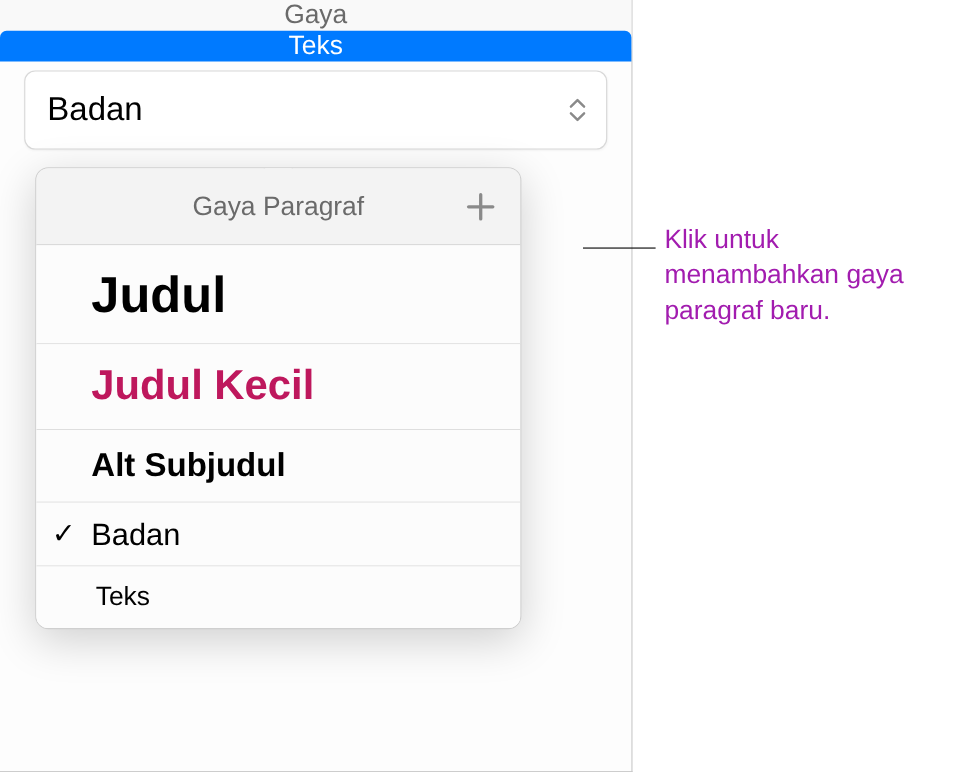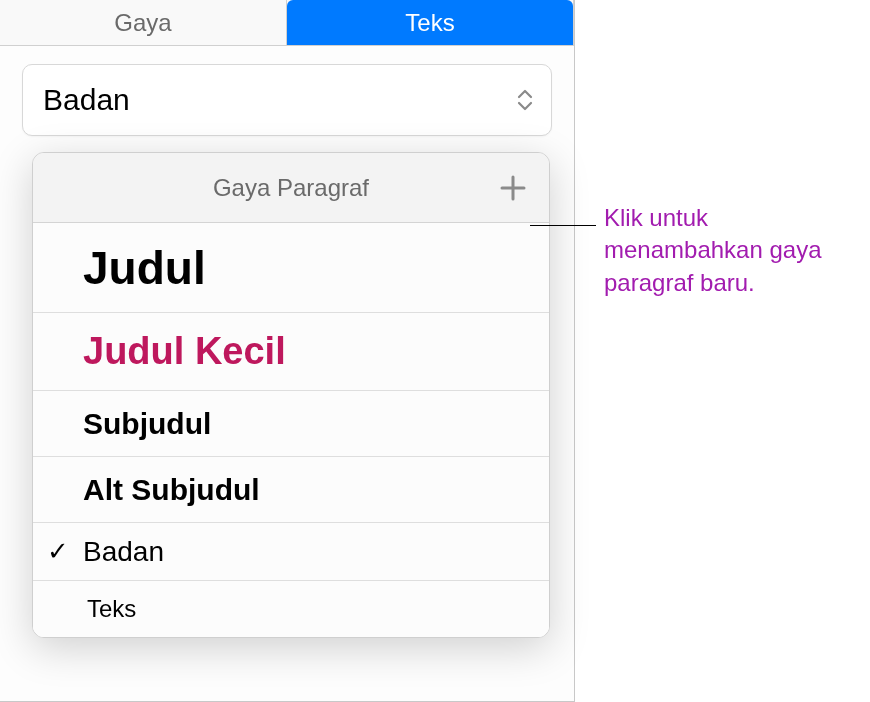--- a/index.html
+++ b/index.html
@@ -22,20 +22,21 @@
       border-right: 1px solid #c8c8c8;
       border-bottom: 1px solid #c8c8c8;
       height: 702px;
       background: #fdfdfd;
     }
     .tabs {
       display: flex;
       height: 46px;
       border-bottom: 1px solid #d0d0d0;
       background: #f9f9f9;
+      flex-direction: column;
     }
     .tab {
       flex: 1;
       display: flex;
       align-items: center;
       justify-content: center;
       font-size: 24px;
       color: #6a6a6a;
       cursor: pointer;
       position: relative;
@@ -77,21 +78,21 @@
       gap: 2px;
     }
     .chevrons svg {
       width: 16px;
       height: 10px;
     }
     .popover {
       position: absolute;
       top: 152px;
       left: 32px;
-      width: 518px;
+      width: 442px;
       background: #f3f3f3;
       border: 1px solid #cfcfcf;
       border-radius: 12px;
       box-shadow: 0 10px 40px rgba(0,0,0,0.18);
       overflow: hidden;
     }
     .popover::before {
       content: "";
       position: absolute;
       top: -12px;
@@ -210,23 +211,20 @@
         </svg>
       </span>
     </div>
     <div class="style-list">
       <div class="style-item si-judul">
         <span>Judul</span>
       </div>
       <div class="style-item si-judul-kecil">
         <span>Judul Kecil</span>
       </div>
-      <div class="style-item si-subjudul">
-        <span>Subjudul</span>
-      </div>
       <div class="style-item si-alt-subjudul">
         <span>Alt Subjudul</span>
       </div>
       <div class="style-item si-badan">
         <span class="check">✓</span>
         <span>Badan</span>
       </div>
       <div class="style-item si-teks">
         <span>Teks</span>
       </div>

